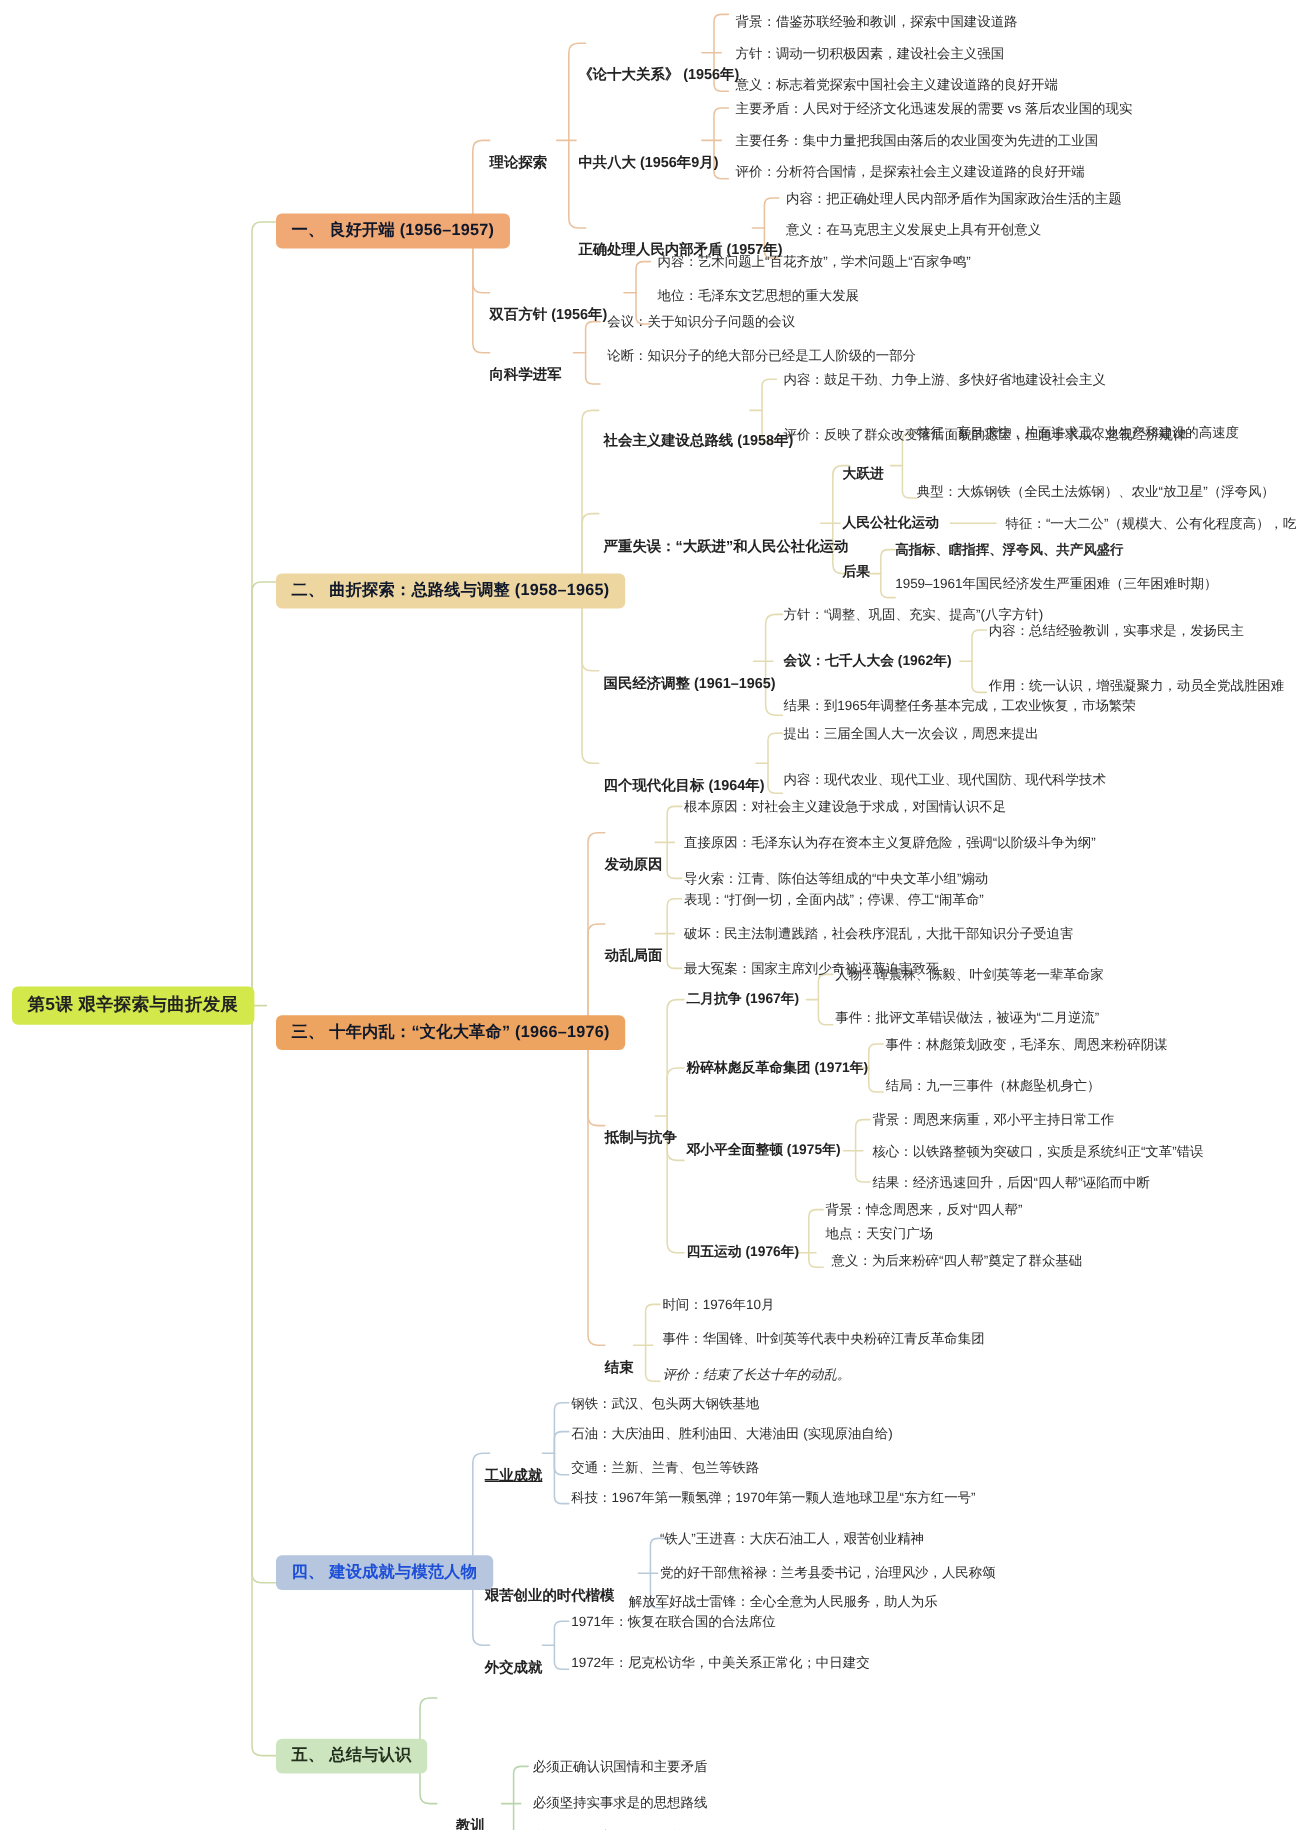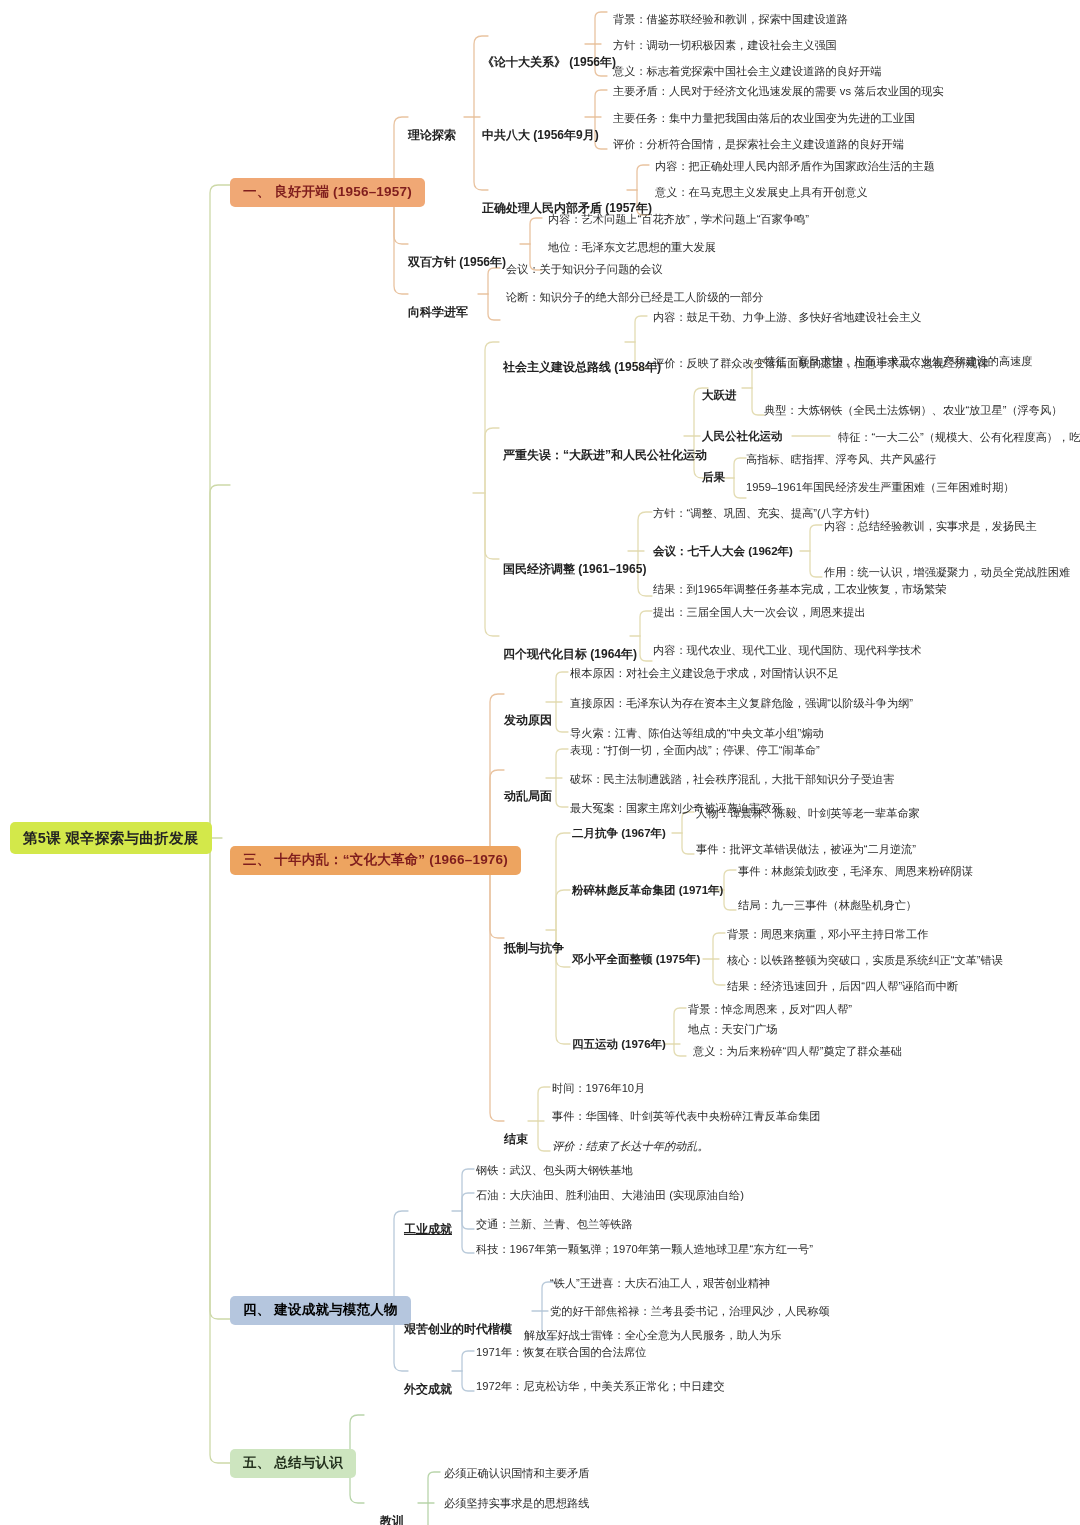--- a/index.html
+++ b/index.html
@@ -36,26 +36,26 @@
     letter-spacing: .3px;
     color: #232323;
   }
   
   .n-l1 {
     border-radius: 5px;
     padding: 6px 13px;
     font-size: 13.5px;
     font-weight: bold;
     letter-spacing: .2px;
-    color: #7f1d1d;
+    color: #0f172a;
   }
   .n-l1.c-orange   { background: #f0a875; }
   .n-l1.c-amber    { background: #edd6a0; }
   .n-l1.c-orange2  { background: #eda460; }
-  .n-l1.c-blue     { background: #b5c6de; color:#000000; }
+  .n-l1.c-blue     { background: #b5c6de; color:#1d4ed8; }
   .n-l1.c-green    { background: #cde5bf; color:#23301d; }
   
   .n-l2 {
     font-size: 12px;
     font-weight: bold;
     color: #222222;
     margin-top: 18px;
   }
   
   .n-l3 {
@@ -266,33 +266,34 @@
   <div class="node n-leaf" style="left:655px; top:185px;">意义：在马克思主义发展史上具有开创意义</div>
 
   <div class="node n-l2" style="left:408px; top:237px;">双百方针 (1956年)</div>
   <div class="node n-leaf" style="left:548px; top:212px;">内容：艺术问题上“百花齐放”，学术问题上“百家争鸣”</div>
   <div class="node n-leaf" style="left:548px; top:240px;">地位：毛泽东文艺思想的重大发展</div>
 
   <div class="node n-l2" style="left:408px; top:287px;">向科学进军</div>
   <div class="node n-leaf" style="left:506px; top:262px;">会议：关于知识分子问题的会议</div>
   <div class="node n-leaf" style="left:506px; top:290px;">论断：知识分子的绝大部分已经是工人阶级的一部分</div>
 
+  <div class="node n-l1 c-amber" style="left:230px; top:478px;">二、  曲折探索：总路线与调整 (1958–1965)</div>
 
   <div class="node n-l2" style="left:503px; top:342px;">社会主义建设总路线 (1958年)</div>
   <div class="node n-leaf" style="left:653px; top:310px;">内容：鼓足干劲、力争上游、多快好省地建设社会主义</div>
   <div class="node n-leaf" style="left:653px; top:356px;">评价：反映了群众改变落后面貌的愿望，但急于求成，忽视经济规律</div>
 
   <div class="node n-l2" style="left:503px; top:430px;">严重失误：“大跃进”和人民公社化运动</div>
   <div class="node n-l3" style="left:702px; top:388px;">大跃进</div>
   <div class="node n-leaf" style="left:764px; top:355px;font-family:Liberation Mono, monospace;">特征：盲目求快，片面追求工农业生产和建设的高速度</div>
   <div class="node n-leaf" style="left:764px; top:403px;">典型：大炼钢铁（全民土法炼钢）、农业“放卫星”（浮夸风）</div>
   <div class="node n-l3" style="left:702px; top:429px;">人民公社化运动</div>
   <div class="node n-leaf" style="left:838px; top:430px;">特征：“一大二公”（规模大、公有化程度高），吃“大锅饭”</div>
   <div class="node n-l3" style="left:702px; top:470px;">后果</div>
-  <div class="node n-leaf" style="left:746px; top:452px;">高指标、瞎指挥、浮夸风、共产风盛行</div>
+  <div class="node n-leaf" style="left:746px; top:452px;font-weight:bold;">高指标、瞎指挥、浮夸风、共产风盛行</div>
   <div class="node n-leaf" style="left:746px; top:480px;">1959–1961年国民经济发生严重困难（三年困难时期）</div>
 
   <div class="node n-l2" style="left:503px; top:544px;">国民经济调整 (1961–1965)</div>
   <div class="node n-leaf" style="left:653px; top:506px;">方针：“调整、巩固、充实、提高”(八字方针)</div>
   <div class="node n-l3" style="left:653px; top:544px;">会议：七千人大会 (1962年)</div>
   <div class="node n-leaf" style="left:824px; top:519px;">内容：总结经验教训，实事求是，发扬民主</div>
   <div class="node n-leaf" style="left:824px; top:565px;">作用：统一认识，增强凝聚力，动员全党战胜困难</div>
   <div class="node n-leaf" style="left:653px; top:582px;">结果：到1965年调整任务基本完成，工农业恢复，市场繁荣</div>
 
   <div class="node n-l2" style="left:503px; top:629px;">四个现代化目标 (1964年)</div>

